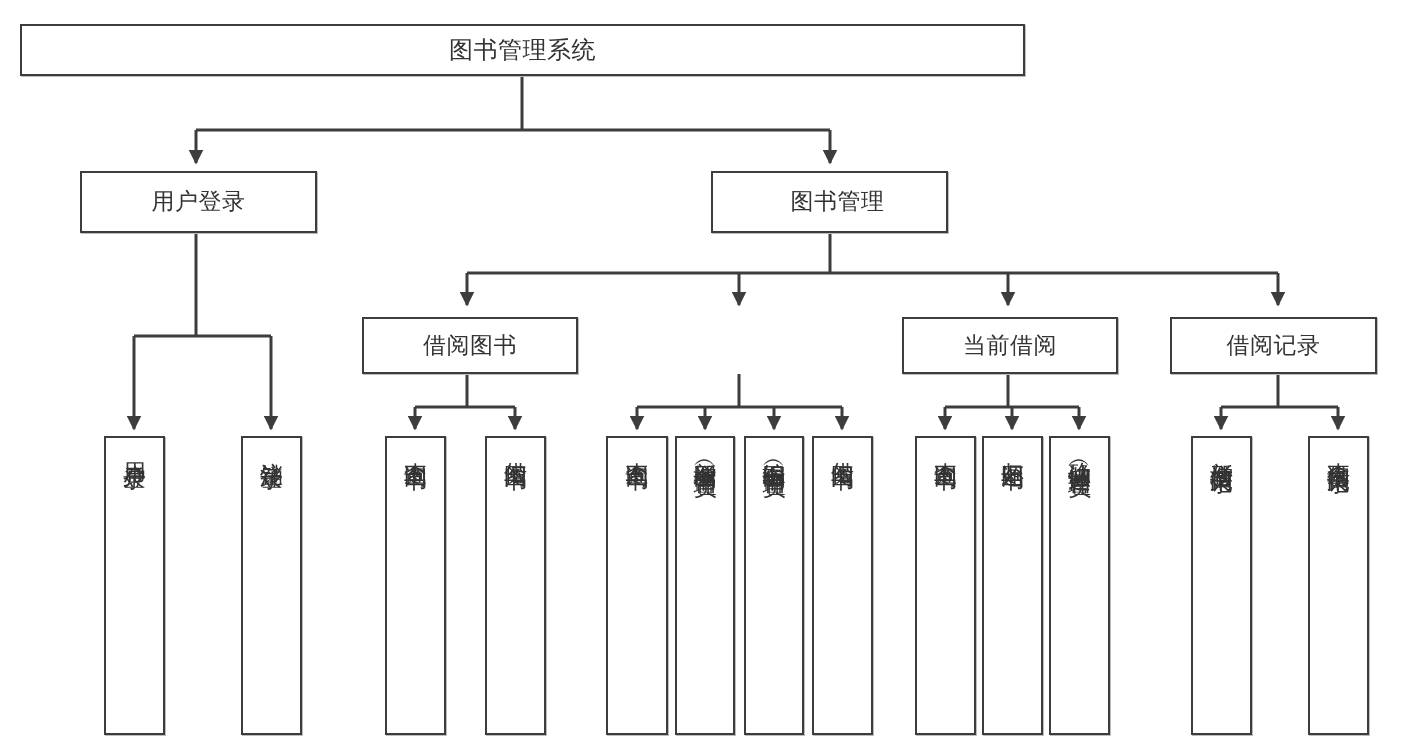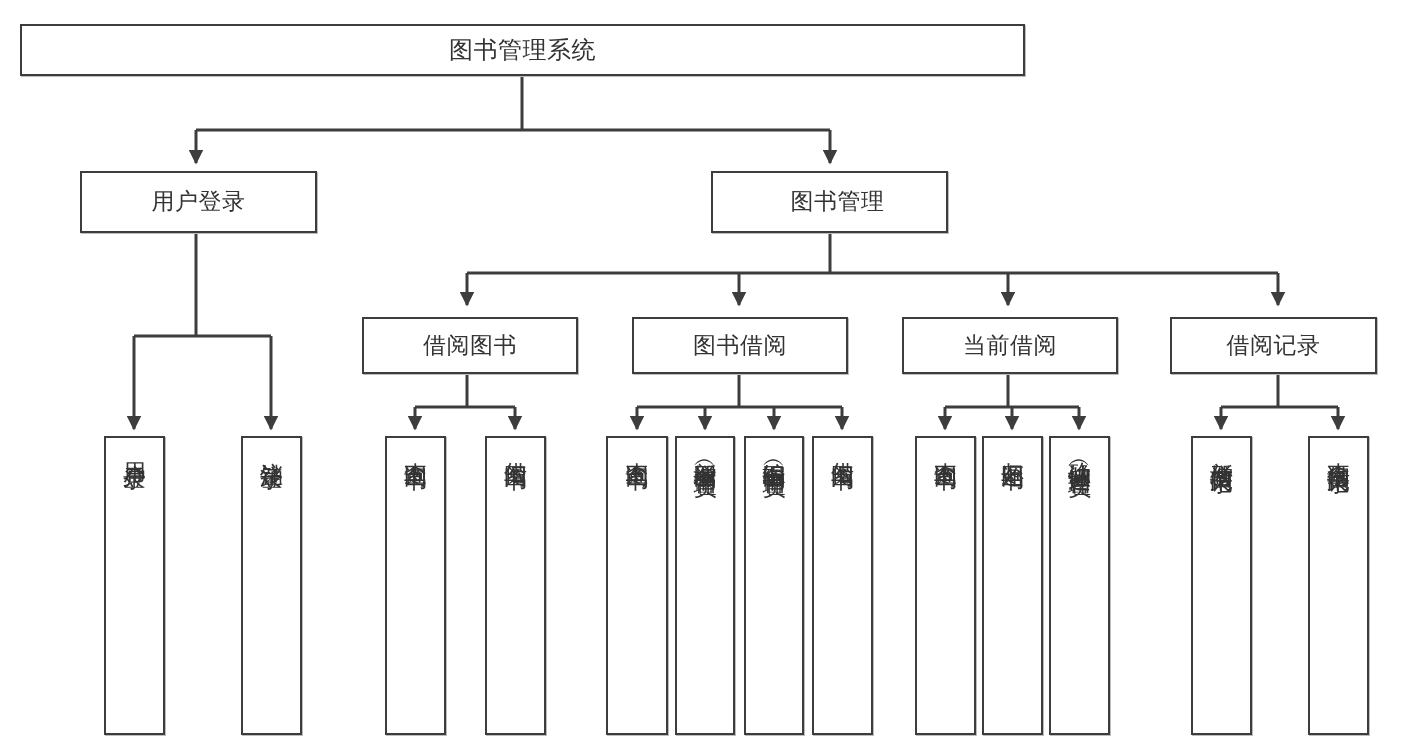--- a/index.html
+++ b/index.html
@@ -132,23 +132,20 @@
   </div>
 
   <div class="node h" style="left:711px; top:171px; width:237px; height:62px;padding-left:16px;">
     <span>图书管理</span>
   </div>
 
   <div class="node h" style="left:362px; top:317px; width:216px; height:57px;">
     <span>借阅图书</span>
   </div>
 
-  <div class="node h" style="left:632px; top:317px; width:216px; height:57px;">
-    <span>图书借阅</span>
-  </div>
 
   <div class="node h" style="left:902px; top:317px; width:216px; height:57px;justify-content:center;">
     <span>当前借阅</span>
   </div>
 
   <div class="node h" style="left:1170px; top:317px; width:207px; height:57px;">
     <span>借阅记录</span>
   </div>
 
   <div class="node v" style="left:104px; top:436px; width:61px; height:299px;">

